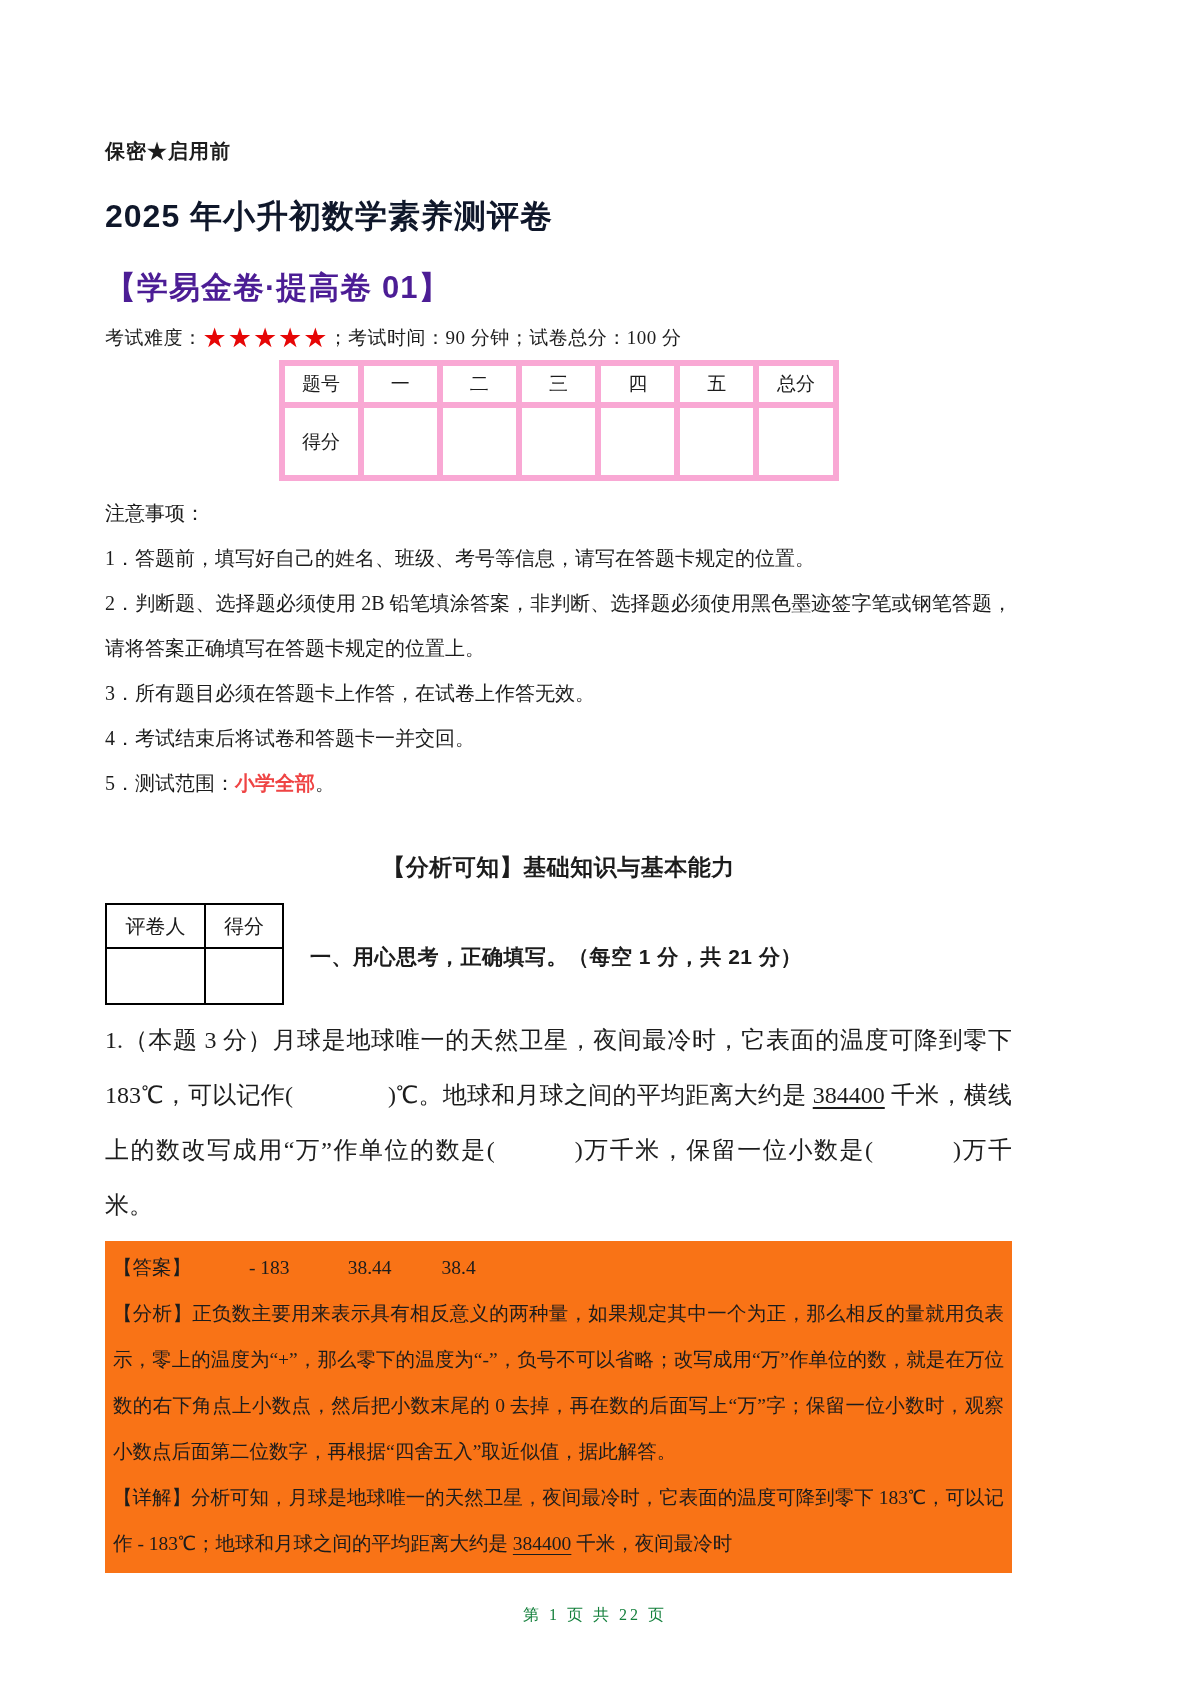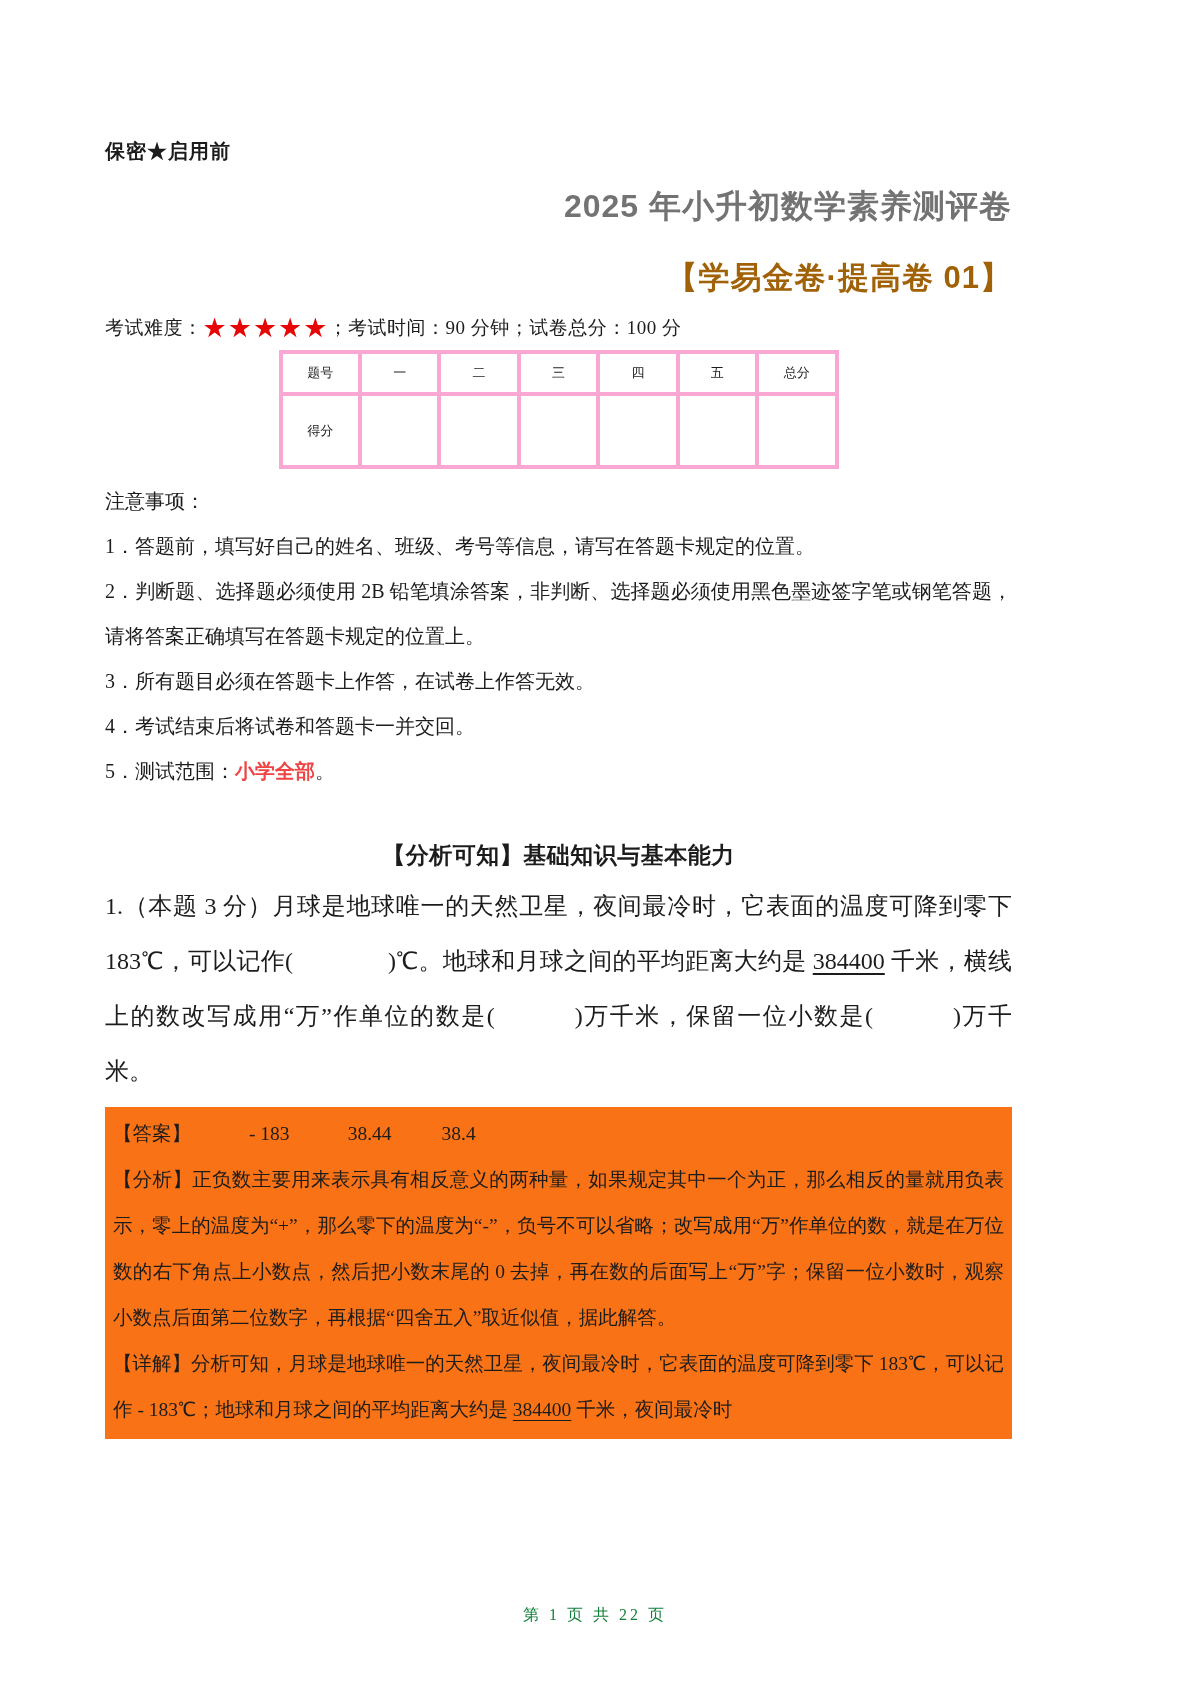--- a/index.html
+++ b/index.html
@@ -13,44 +13,44 @@
   }
   .page {
     position: absolute; inset: 0;
     padding: 138px 178px 0 105px; 
   }
   .hei { font-family: "Liberation Sans", sans-serif; font-weight: bold; }
 
   .confidential { font-size: 20px; letter-spacing: 1px; }
 
   .title {
-    text-align: right; font-size: 32px; letter-spacing: 1px;
-    margin-top: 20px; color: #737373;
+    text-align: left; font-size: 32px; letter-spacing: 1px;
+    margin-top: 30px; color: #0f172a;
   }
   .subtitle {
-    text-align: right; font-size: 31px; letter-spacing: 1px;
-    margin-top: 28px; color: #a16207;
+    text-align: left; font-size: 31px; letter-spacing: 1px;
+    margin-top: 28px; color: #4c1d95;
   }
 
   .meta-line {
     margin-top: 16px; text-align: left;
     font-size: 19px; letter-spacing: 0.5px; white-space: nowrap;
   }
   .stars {
     color: #e60606; font-size: 27px; letter-spacing: 1px;
     vertical-align: -3px; line-height: 1;
   }
 
   table.score-table {
     border-collapse: collapse; margin: 8px auto 0 auto;
     width: 560px; table-layout: fixed;
   }
   table.score-table td {
-    border: 4px solid #f9a8d4; text-align: center;
-    font-size: 13px; padding: 0;
+    border: 6px solid #f9a8d4; text-align: center;
+    font-size: 19px; padding: 0;
   }
   table.score-table tr.head-row td { height: 42px; }
   table.score-table tr.score-row td { height: 73px; }
   table.score-table tr.score-row td:first-child { vertical-align: middle; }
 
   .notes { margin-top: 10px; font-size: 20px; line-height: 45px; }
   .notes p { text-align: justify; }
   .red-text { color: #ef4444; font-weight: bold; }
 
   .section-heading {
@@ -137,20 +137,35 @@
     <p>注意事项：</p>
     <p>1．答题前，填写好自己的姓名、班级、考号等信息，请写在答题卡规定的位置。</p>
     <p>2．判断题、选择题必须使用 2B 铅笔填涂答案，非判断、选择题必须使用黑色墨迹签字笔或钢笔答题，请将答案正确填写在答题卡规定的位置上。</p>
     <p>3．所有题目必须在答题卡上作答，在试卷上作答无效。</p>
     <p>4．考试结束后将试卷和答题卡一并交回。</p>
     <p><span>5．测试范围：</span><span class="red-text">小学全部</span><span>。</span></p>
   </div>
 
   <div class="section-heading hei">【分析可知】基础知识与基本能力</div>
 
+  <div class="part-row">
+    <table class="grader-table">
+      <tbody>
+          <tr class="g-head">
+        <td class="g-col1">评卷人</td>
+        <td class="g-col2">得分</td>
+      </tr>
+      <tr class="g-body">
+        <td class="g-col1"></td>
+        <td class="g-col2"></td>
+      </tr>
+    </tbody>
+      </table>
+    <div class="part-heading hei">一、用心思考，正确填写。（每空 1 分，共 21 分）</div>
+  </div>
 
   <div class="question">
     <span>1.（本题 3 分）月球是地球唯一的天然卫星，夜间最冷时，它表面的温度可降到零下 183℃，可以记作(</span><span class="blank blank-lg"></span><span>)℃。地球和月球之间的平均距离大约是 </span><span class="u">384400</span><span> 千米，横线上的数改写成用“万”作单位的数是(</span><span class="blank blank-md"></span><span>)万千米，保留一位小数是(</span><span class="blank blank-md"></span><span>)万千米。</span>
   </div>
 
   <div class="answer-block">
     <div class="answer-line">
       <span class="gap">【答案】</span><span class="gap">- 183</span><span class="gap-sm">38.44</span><span>38.4</span>
     </div>
     <div>

